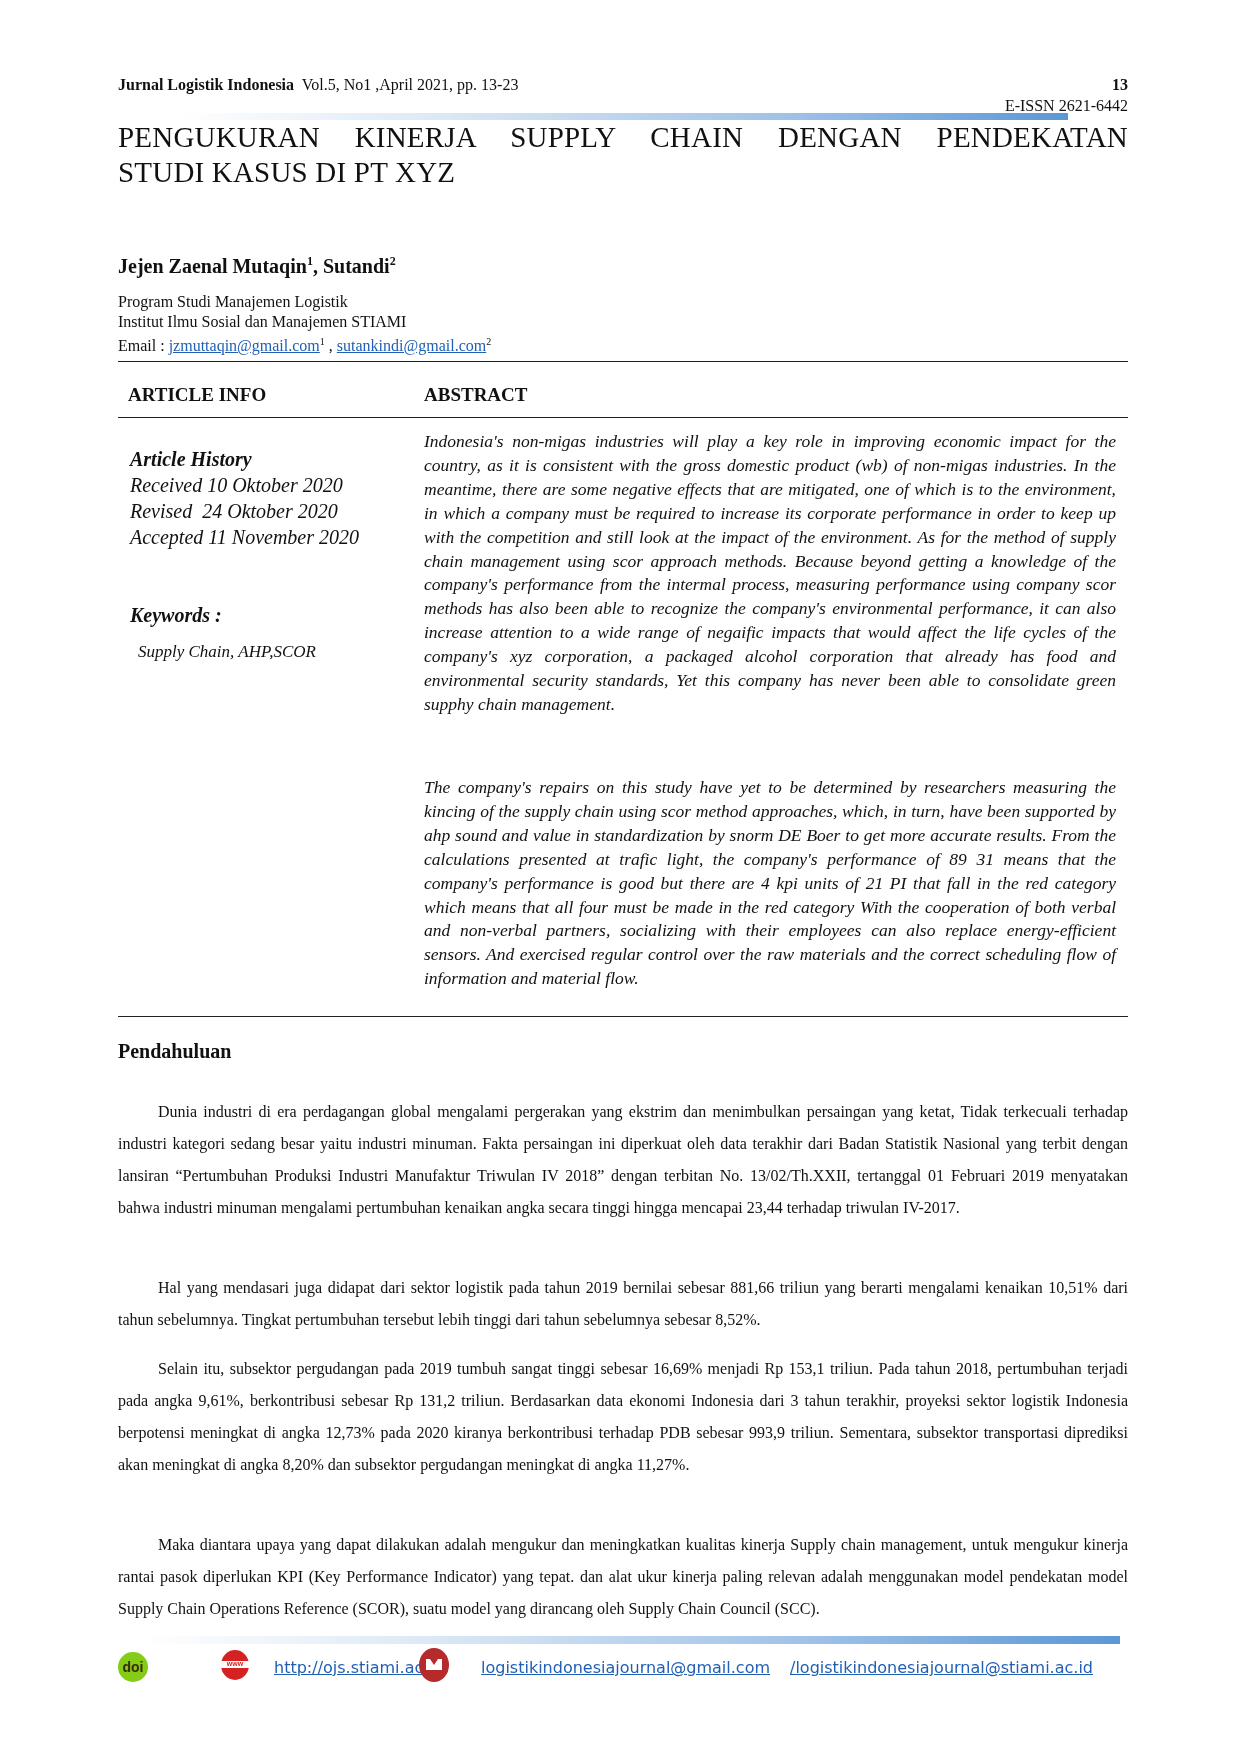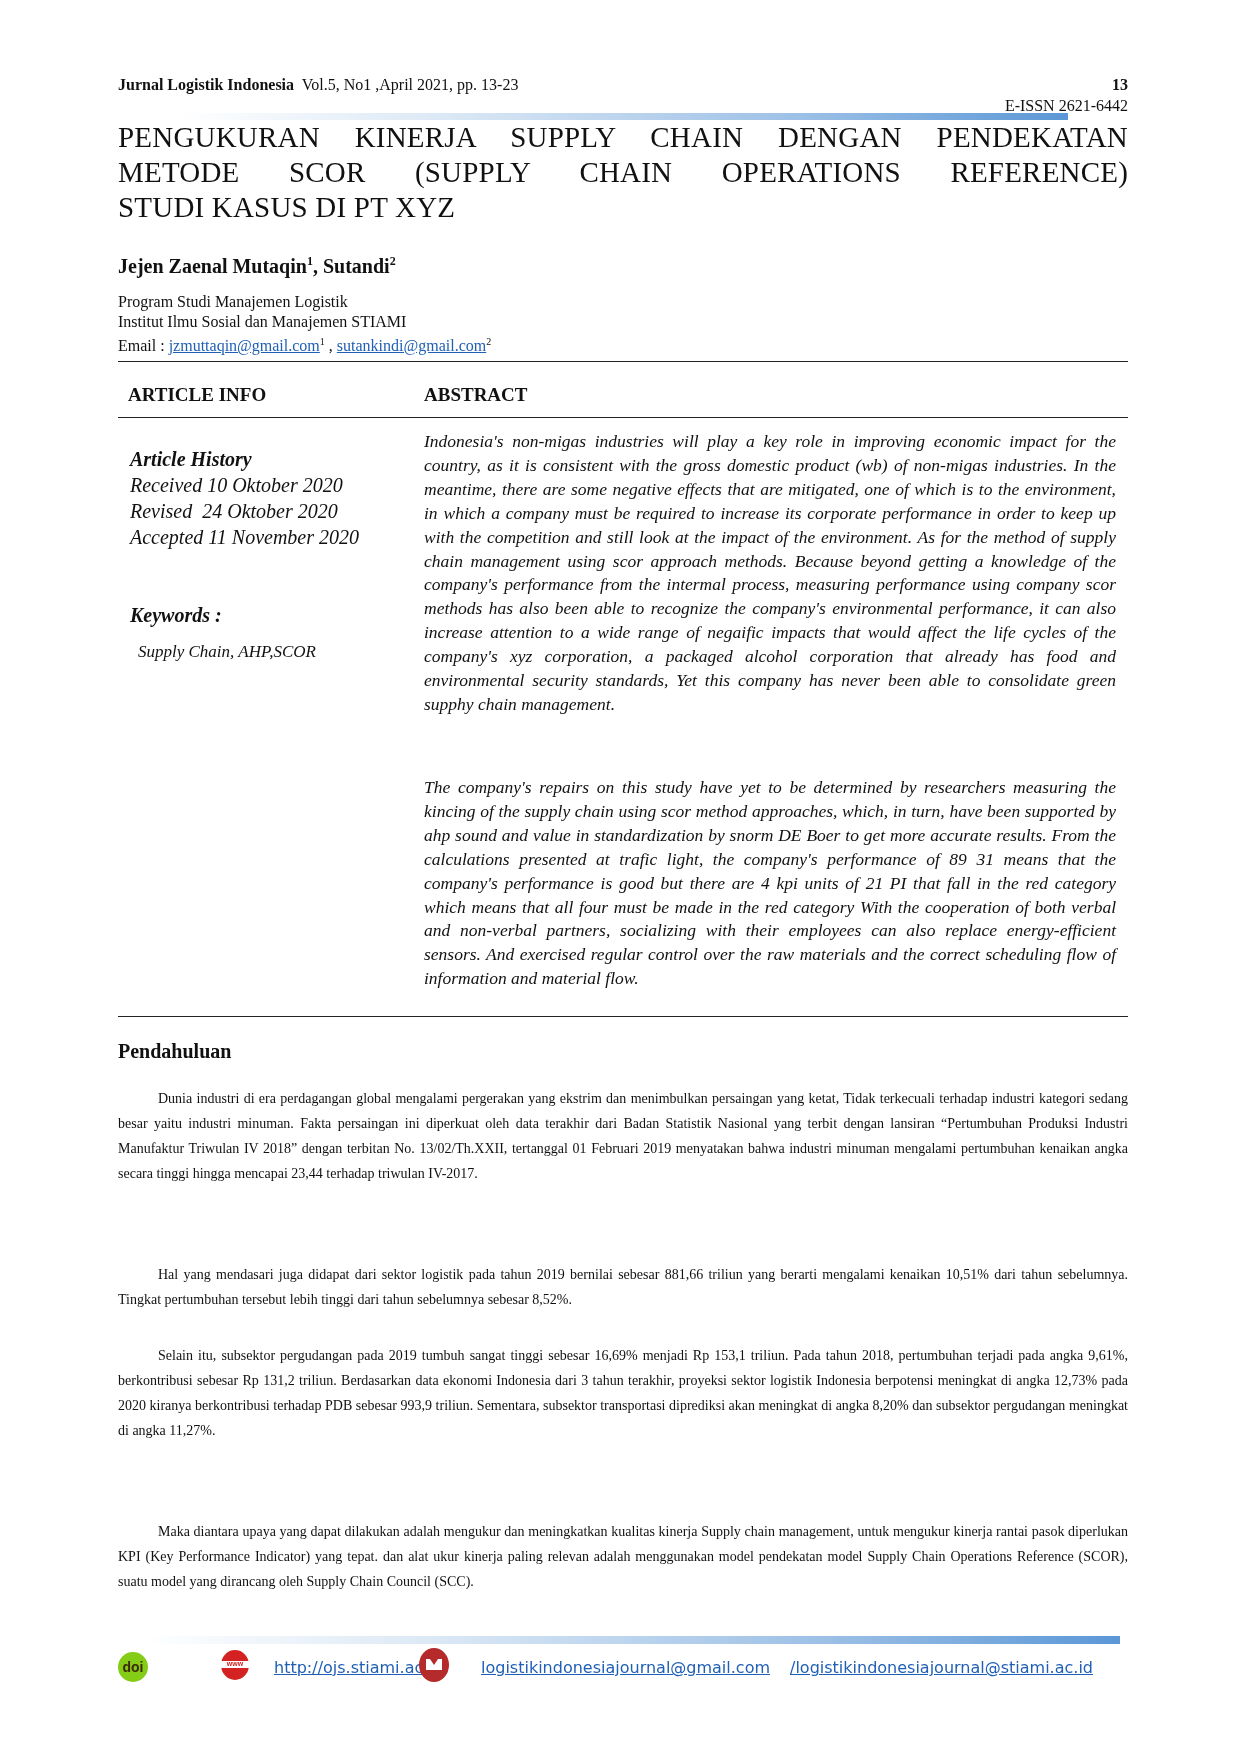--- a/index.html
+++ b/index.html
@@ -36,22 +36,22 @@
   .info .h { font-weight: bold; }
   .kw-h { position: absolute; top: 604px; left: 12px; font-size: 20px; font-weight: bold; font-style: italic; }
   .kw { position: absolute; top: 642px; left: 20px; font-size: 17px; font-style: italic; }
 
   .abstract { position: absolute; left: 306px; width: 692px; font-style: italic; font-size: 17.5px;
               line-height: 23.9px; text-align: justify; }
   .abs1 { top: 430px; }
   .abs2 { top: 776px; }
 
   .sec-h { position: absolute; top: 1040px; left: 0; font-size: 20px; font-weight: bold; }
-  .body-p { position: absolute; left: 0; width: 1010px; font-size: 14px; line-height: 25px;
-            text-align: justify; text-indent: 40px; }
+  .body-p { position: absolute; left: 0; width: 1010px; font-size: 16px; line-height: 32px;
+            text-align: justify; text-indent: 40px; margin-top: 10px; }
   .p1 { top: 1086px; }
   .p2 { top: 1262px; }
   .p3 { top: 1343px; }
   .p4 { top: 1519px; }
 
   
   .ftr-bar { position: absolute; left: 140px; top: 1636px; width: 980px; height: 8px;
              background: linear-gradient(to right, #ffffff 0%, #dbe8f5 30%, #9cc0e6 70%, #5b97d6 100%); }
   .ftr { position: absolute; top: 1650px; left: 0; width: 1010px; height: 36px; }
   .doi-icon { position: absolute; left: 0; top: 2px; width: 30px; height: 30px; border-radius: 50%;
@@ -83,21 +83,20 @@
       <b>Jurnal Logistik Indonesia</b>&nbsp;
       <span>Vol.5, No1 ,April 2021, pp. 13-23</span>
     </div>
     <div class="hdr-page">13</div>
     <div class="hdr-issn">E-ISSN 2621-6442</div>
     <div class="hdr-bar"></div>
   </div>
 
   <div class="title">
     <span class="ln">PENGUKURAN KINERJA SUPPLY CHAIN DENGAN PENDEKATAN</span>
-    <span class="ln">METODE SCOR (SUPPLY CHAIN OPERATIONS REFERENCE)</span>
     <span class="ln last">STUDI KASUS DI PT XYZ</span>
   </div>
 
   <div class="authors">
     <span>Jejen Zaenal Mutaqin</span><sup>1</sup><span>, </span><span>Sutandi</span><sup>2</sup>
   </div>
 
   <div class="affil">
     <div>Program Studi Manajemen Logistik</div>
     <div>Institut Ilmu Sosial dan Manajemen STIAMI</div>

